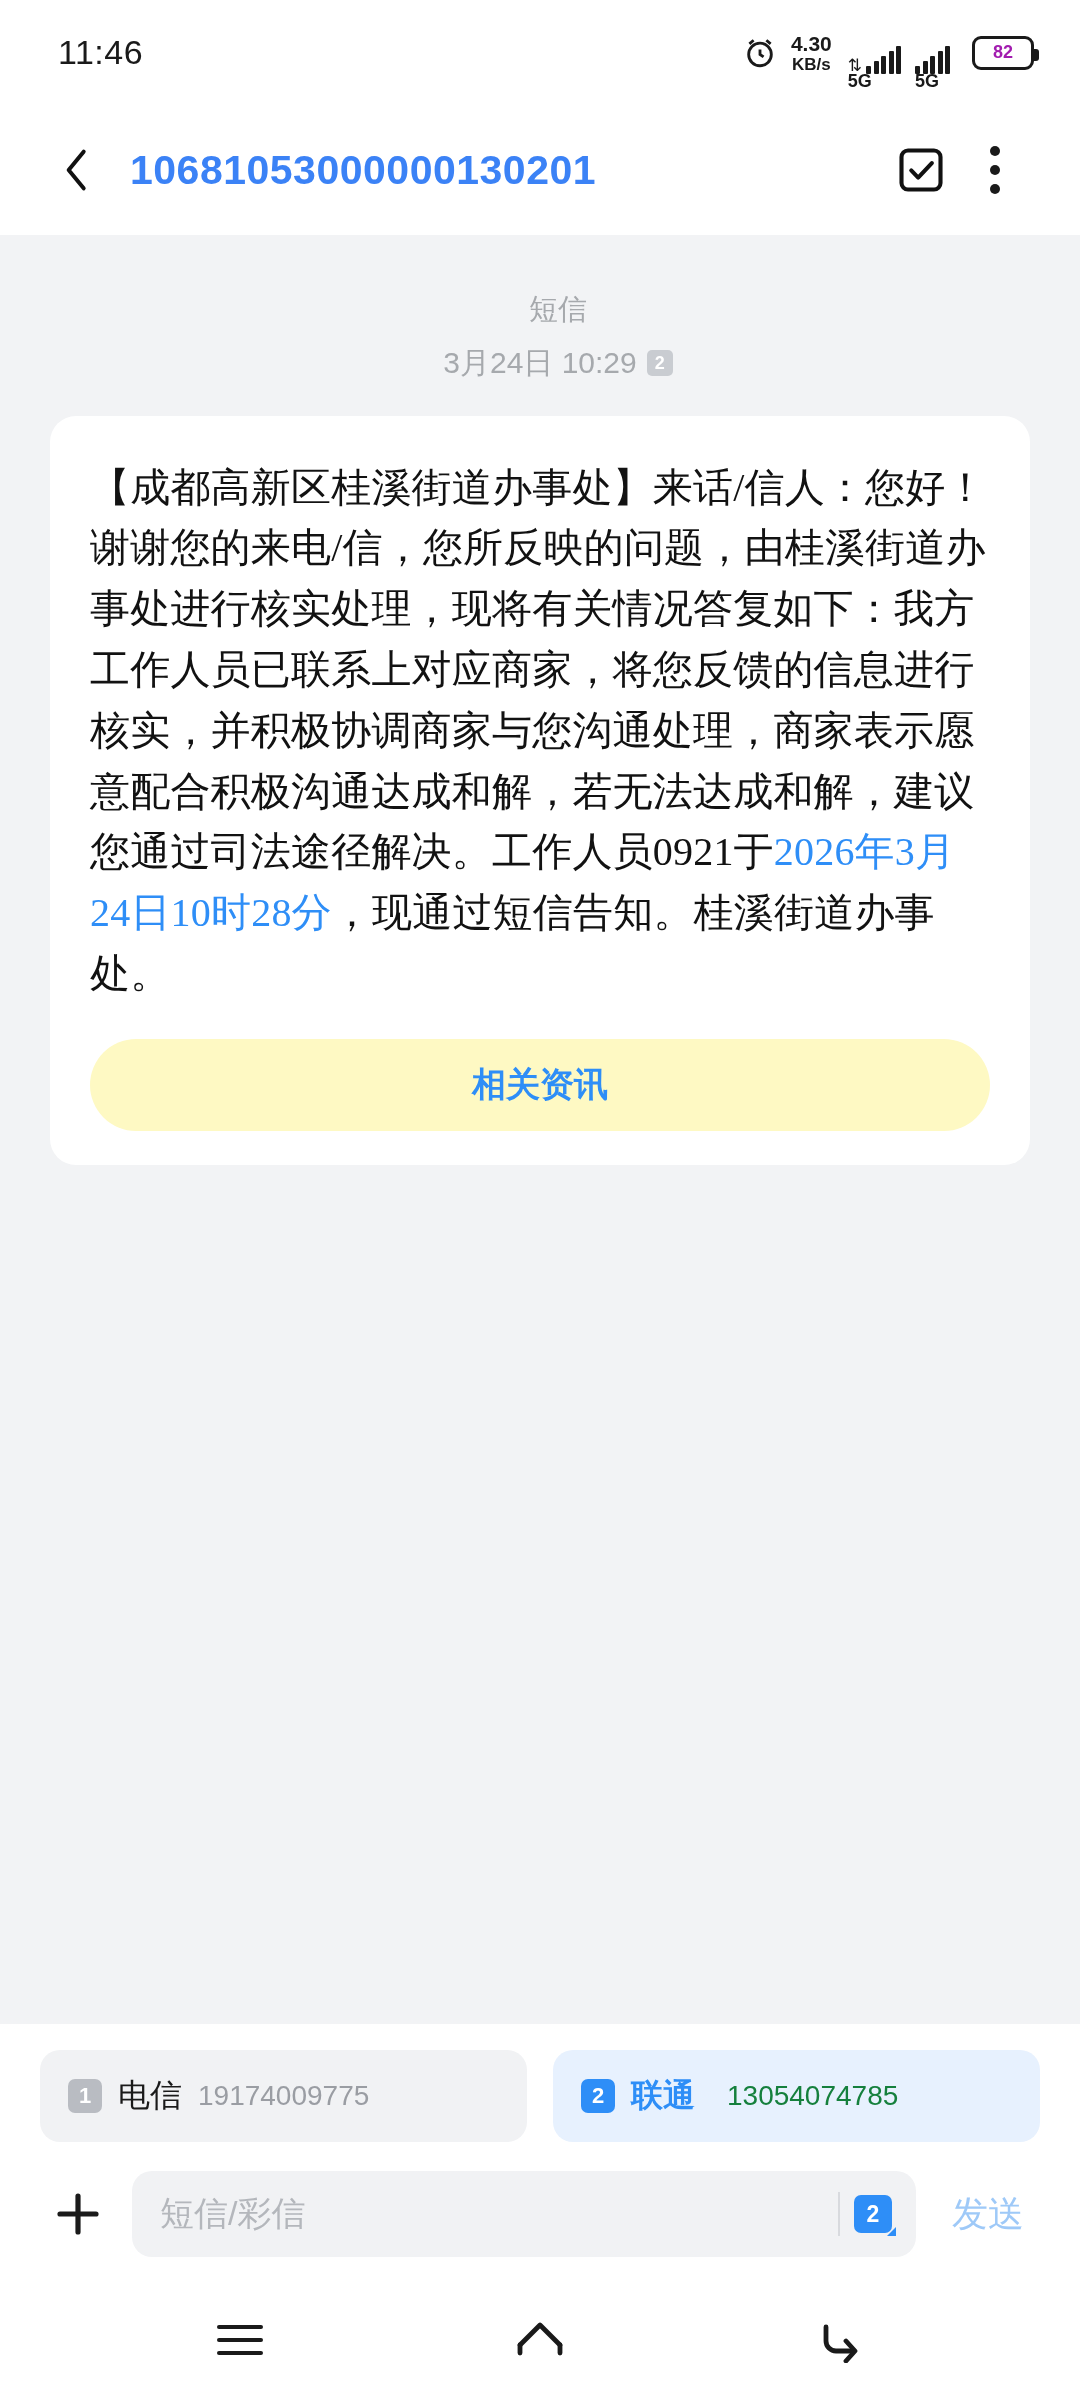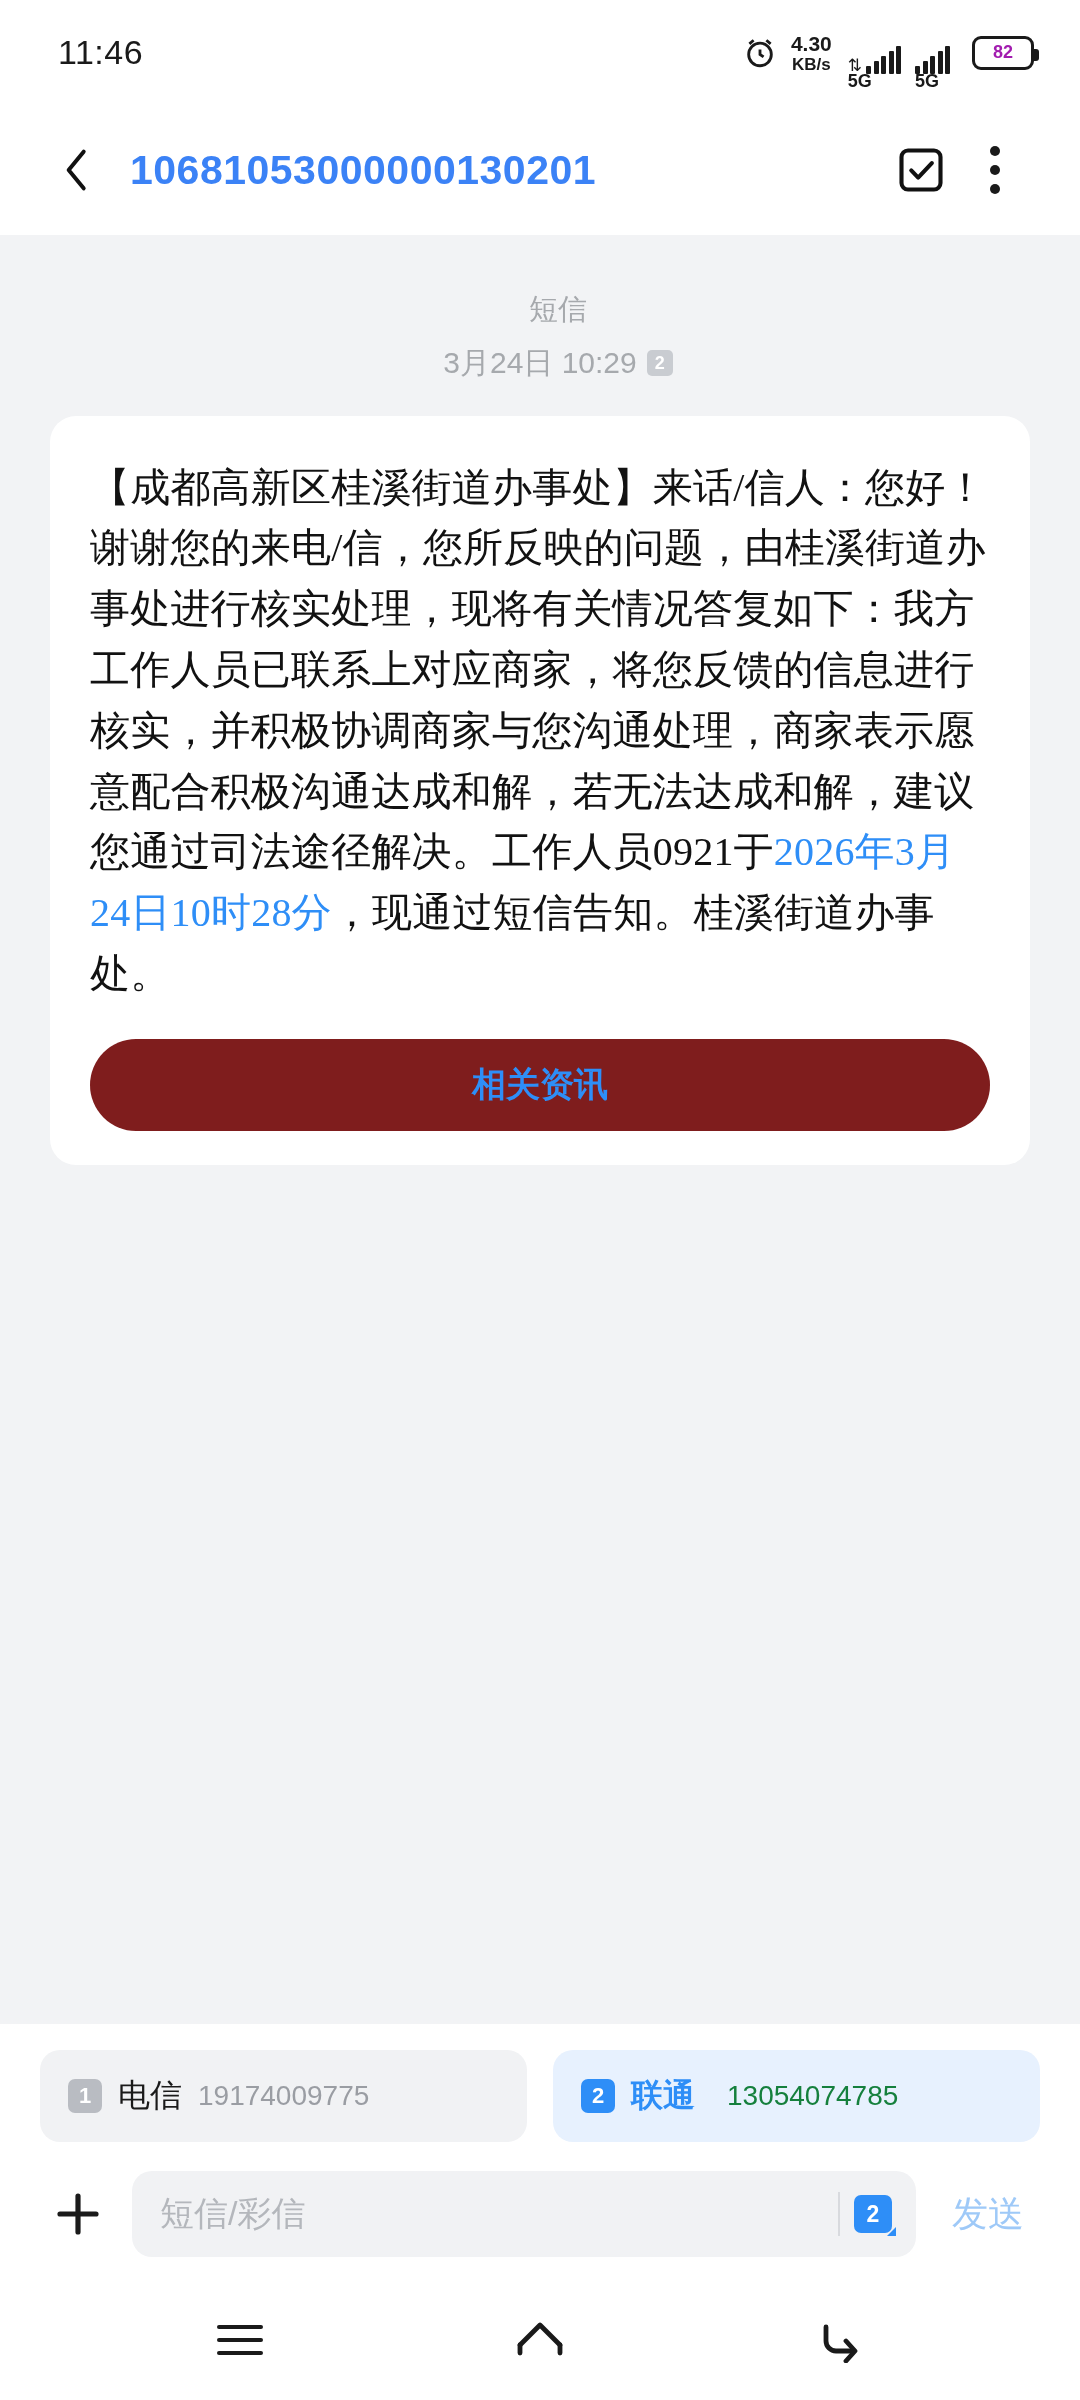--- a/index.html
+++ b/index.html
@@ -179,21 +179,21 @@
     color: #121212;
     font-family: "Liberation Serif", "DejaVu Serif", serif;
     letter-spacing: 0.2px;
     word-break: break-word;
   }
   .bubble-text .link { color: #2e8ef7; }
   .bubble-action {
     margin-top: 34px;
     height: 92px;
     border-radius: 46px;
-    background: #7f1d1d;
+    background: #fef9c3;
     display: flex;
     align-items: center;
     justify-content: center;
     color: #2e8ef7;
     font-size: 34px;
     font-weight: 700;
   }
 
   
   .sim-bar {

